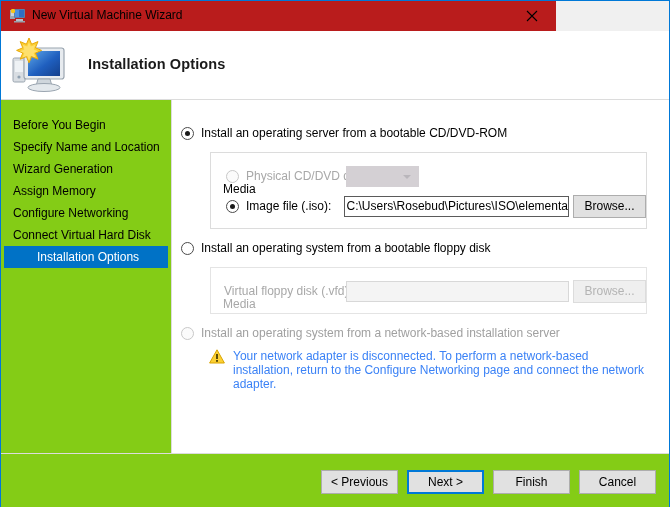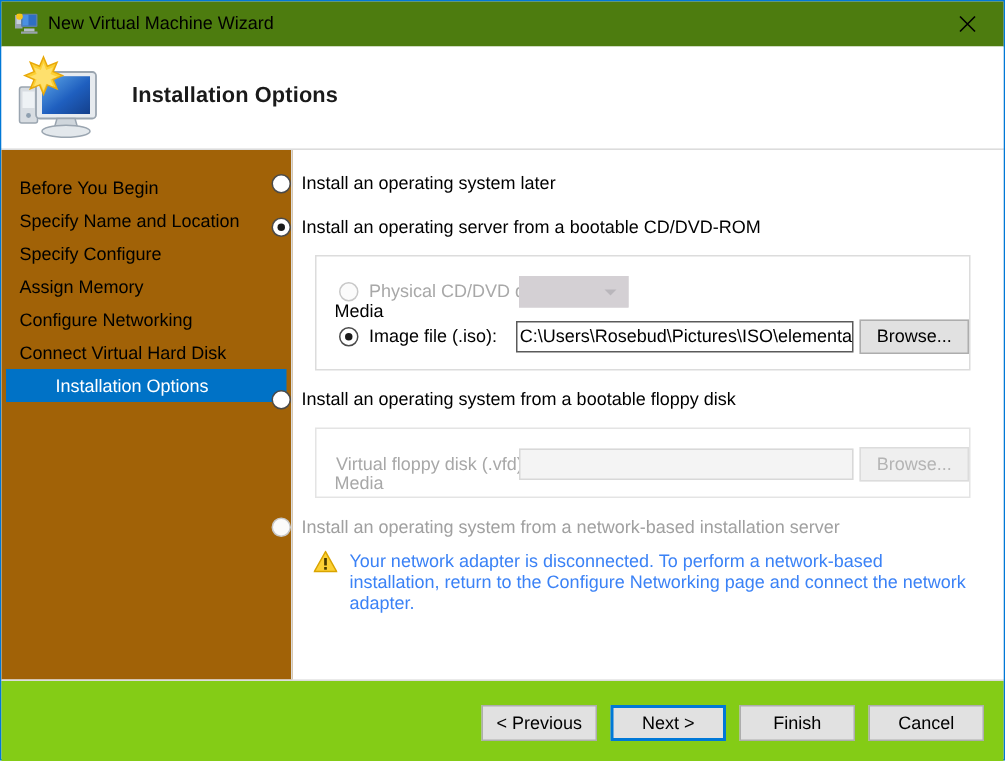--- a/index.html
+++ b/index.html
@@ -21,22 +21,22 @@
     left: 0; top: 0;
     width: 670px; height: 507px;
     border: 1px solid #0078d7;
     background: #f0f0f0;
   }
 
   
   #titlebar {
     position: absolute;
     left: 0; top: 0;
-    width: 668px; height: 30px;
-    background: #4d7c0f;
+    width: 555px; height: 30px;
+    background: #b91c1c;
     text-align: center;
   }
   #title-icon {
     position: absolute;
     left: 9px; top: 8px;
     width: 16px; height: 14px;
   }
   #title-text {
     position: absolute;
     left: 31px; top: 7px;
@@ -82,22 +82,22 @@
   
   #content {
     position: absolute;
     left: 0; top: 99px;
     width: 668px; height: 353px;
     background: #ffffff;
   }
   #sidebar {
     position: absolute;
     left: 0; top: 0;
-    width: 194px; height: 353px;
-    background: #a16207;
+    width: 171px; height: 353px;
+    background: #84cc16;
     border-right: 1px solid #dcdcdc;
     padding-top: 14px;
   }
   .nav-item {
     height: 22px;
     line-height: 22px;
     padding-left: 12px;
     font-size: 12px;
     color: #000000;
     white-space: nowrap;
@@ -354,34 +354,30 @@
     </span>
     <span id="header-title">Installation Options</span>
   </div>
   <div id="header-rule"></div>
 
   <div id="content">
 
     <div id="sidebar">
       <div class="nav-item">Before You Begin</div>
       <div class="nav-item">Specify Name and Location</div>
-      <div class="nav-item">Specify Configure</div>
+      <div class="nav-item">Wizard Generation</div>
       <div class="nav-item">Assign Memory</div>
       <div class="nav-item">Configure Networking</div>
       <div class="nav-item">Connect Virtual Hard Disk</div>
       <div class="nav-item selected">Installation Options</div>
     </div>
 
     <div id="main">
 
 
-      <div class="radio-row">
-        <span class="radio"></span>
-        <span>Install an operating system later</span>
-      </div>
 
       <div class="spacer-11"></div>
 
       <div class="radio-row">
         <span class="radio checked"></span>
         <span>Install an operating server from a bootable CD/DVD-ROM</span>
       </div>
 
       <div class="groupbox">
         <span class="gb-title">Media</span>

